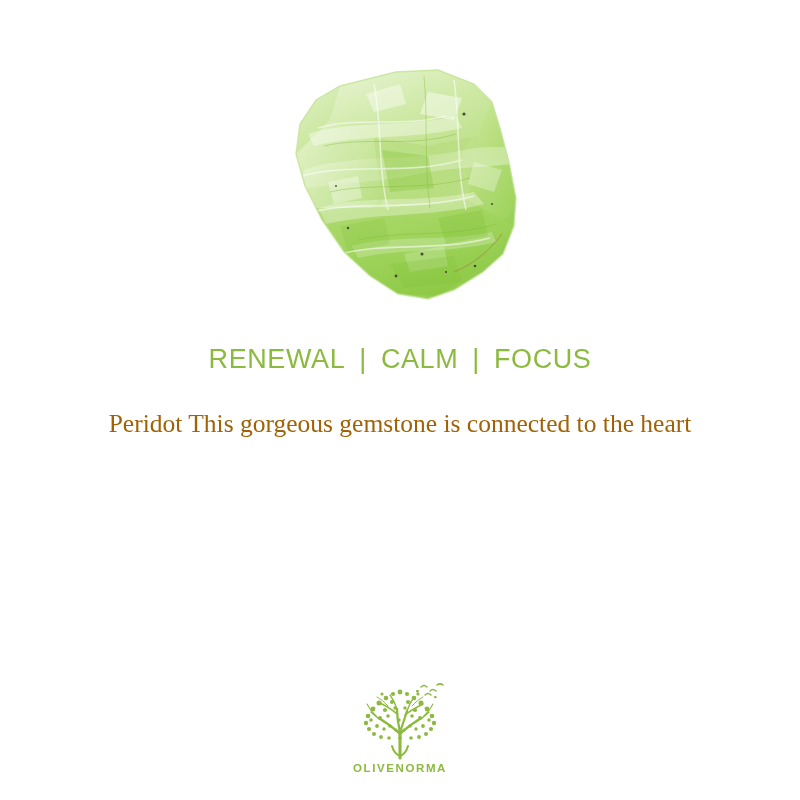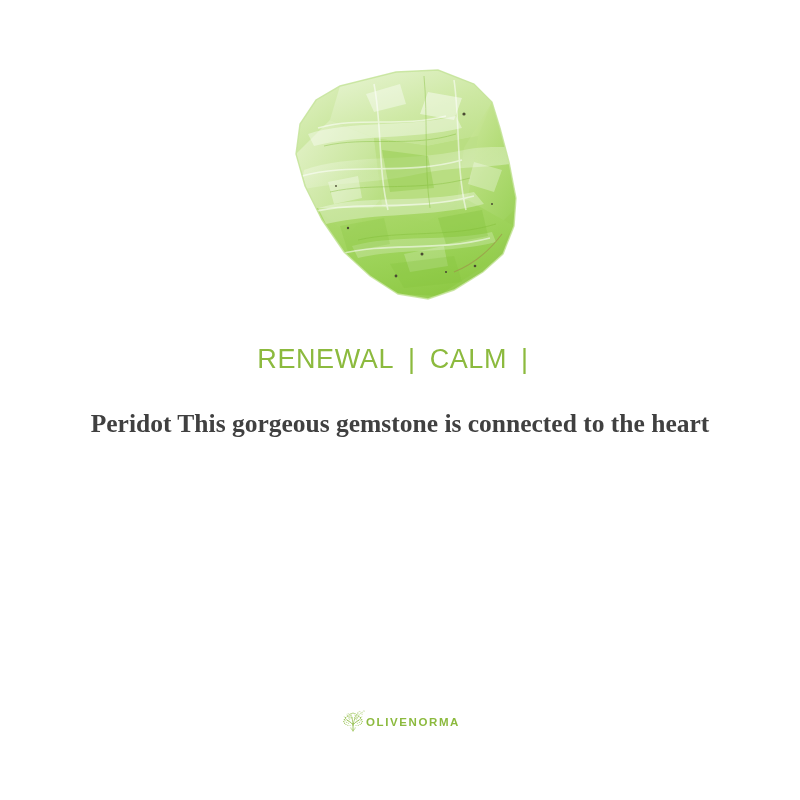--- a/index.html
+++ b/index.html
@@ -76,34 +76,33 @@
   }
 
   
   .description {
     margin-top: 24px;
     width: 760px;
     text-align: center;
     font-family: "Liberation Serif", serif;
     font-size: 25.5px;
     line-height: 47px;
-    color: #404040;
-    font-weight: bold;
+    color: #a16207;
   }
   .desc-line { display: block; white-space: nowrap; }
 
   
   .logo {
     position: absolute;
     left: 50%;
     transform: translateX(-50%);
     top: 682px;
     width: 120px;
     display: flex;
-    flex-direction: row;
+    flex-direction: column;
     align-items: center;
   }
   .logo-mark { width: 96px; height: 78px; display: block; }
   .logo-word {
     margin-top: 2px;
     font-family: "Liberation Sans", sans-serif;
     font-size: 11.5px;
     font-weight: bold;
     letter-spacing: 1.6px;
     color: #8cba3e;
@@ -228,20 +227,21 @@
       </svg>
     </div>
   </div>
 
 
   <div class="keywords">
     <span>RENEWAL</span>
     <span class="kw-sep">|</span>
     <span>CALM</span>
     <span class="kw-sep">|</span>
+    <span>FOCUS</span>
   </div>
 
   <div class="description">
     <span class="desc-line">Peridot This gorgeous gemstone is connected to the heart</span>
   </div>
 
   <div class="logo">
     <svg class="logo-mark" viewBox="0 0 96 78" xmlns="http://www.w3.org/2000/svg">
       <g stroke="#8cba3e" fill="none" stroke-linecap="round">
 

